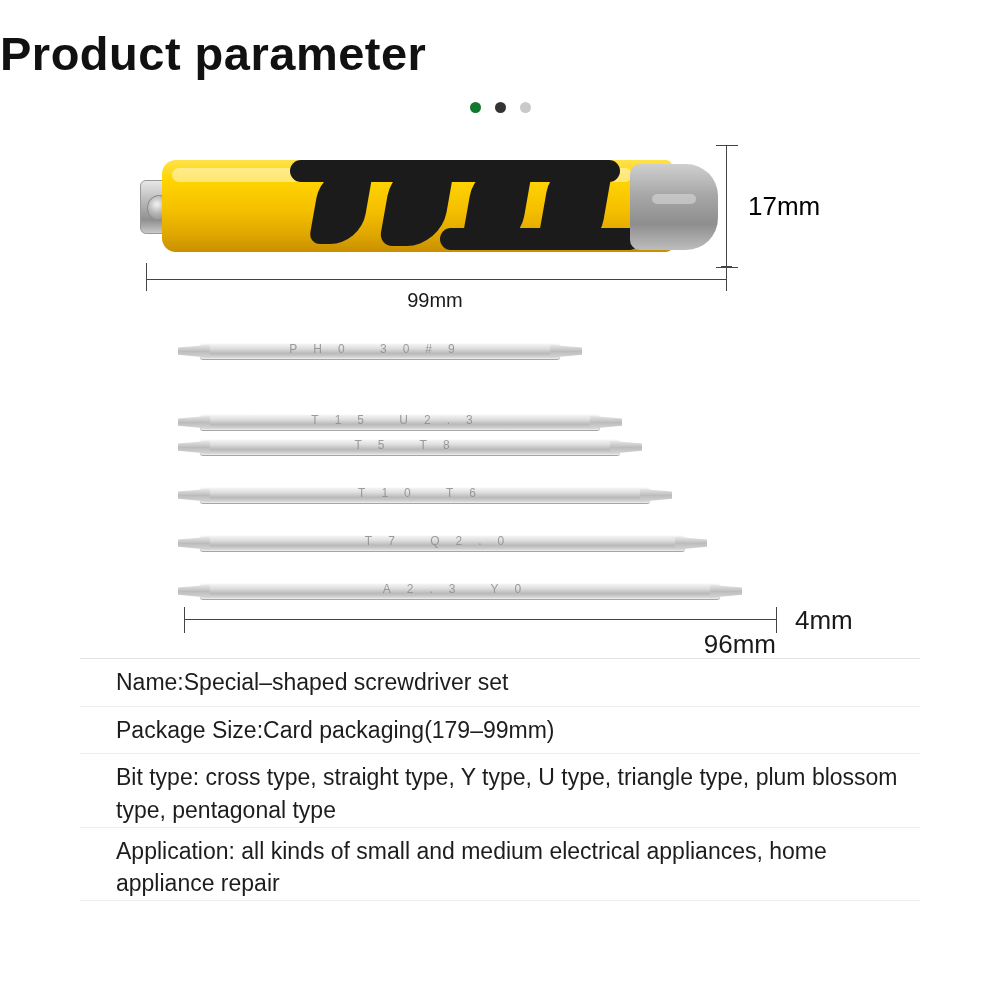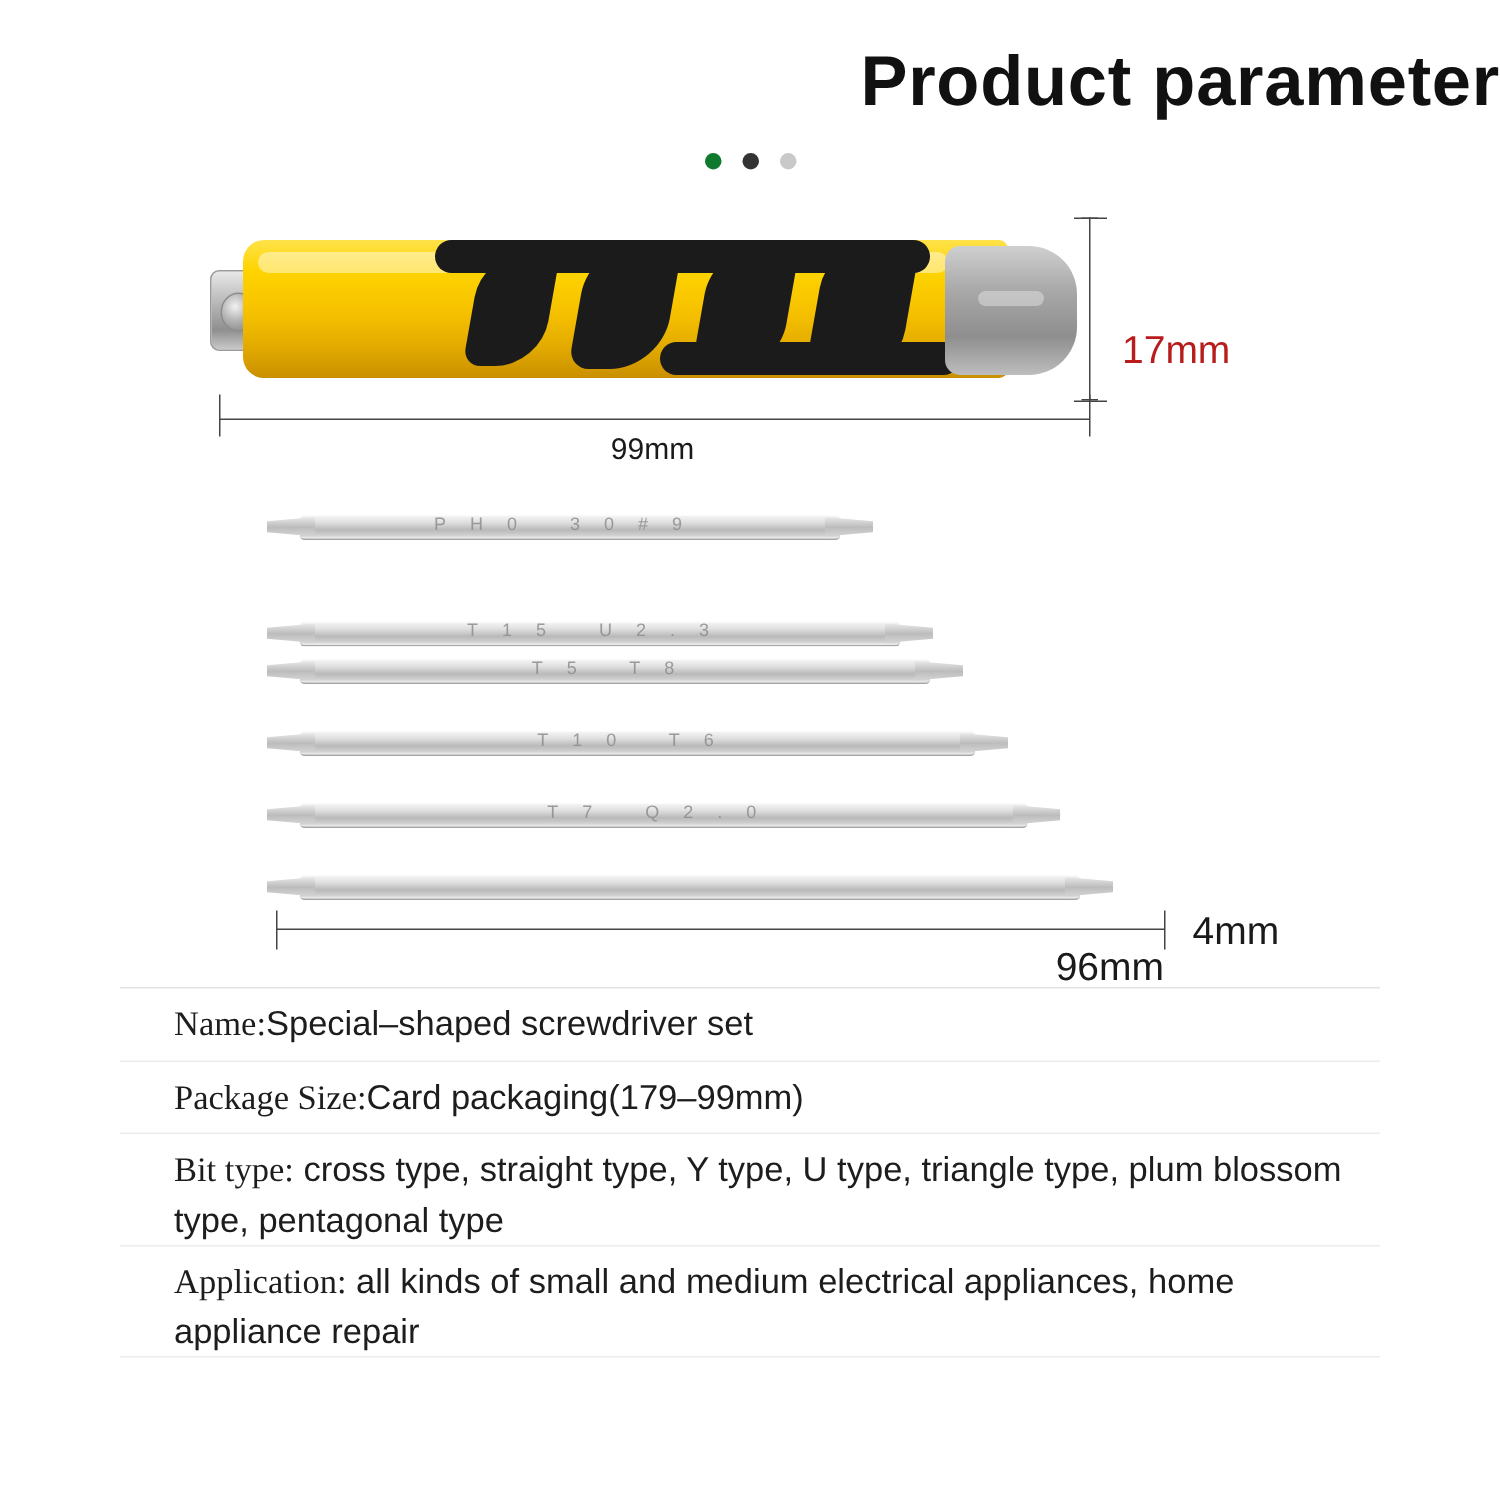--- a/index.html
+++ b/index.html
@@ -11,21 +11,21 @@
     height: 1000px;
     background: #ffffff;
     font-family: "Liberation Sans", sans-serif;
     color: #1a1a1a;
     position: relative;
     overflow: hidden;
   }
 
   
   .title {
-    text-align: right;
+    text-align: left;
     font-size: 47px;
     font-weight: bold;
     letter-spacing: 0.5px;
     color: #111111;
     padding-top: 28px;
     line-height: 1.1;
   }
 
   
   .dots {
@@ -159,22 +159,21 @@
     height: 1px;
     background: #444;
   }
   .tick-v-top { top: 22px; }
   .tick-v-bot { top: 144px; }
   .label-17 {
     position: absolute;
     left: 748px;
     top: 68px;
     font-size: 26px;
-    color: #b91c1c;
-    margin-top: 27px;
+    color: #000000;
   }
 
   .dim-h-99 {
     position: absolute;
     left: 146px;
     top: 156px;
     width: 580px;
     height: 1px;
     background: #444;
   }
@@ -280,21 +279,21 @@
     width: 840px;
     border-top: 1px solid #e3e3e3;
   }
   .spec-row {
     border-bottom: 1px solid #ececec;
     padding: 7px 0 7px 36px;
     font-size: 23px;
     line-height: 1.42;
     color: #1d1d1d;
   }
-  .spec-row .lbl { font-weight: normal; font-family: Liberation Serif, serif; }
+  .spec-row .lbl { font-weight: normal; }
   .spec-row.multiline { padding-bottom: 0; }
 </style>
 </head>
 <body>
 
 <div class="title">Product parameter</div>
 
 <div class="dots">
   <span class="dot" style="background:#0f7a2e"></span>
   <span class="dot" style="background:#333333"></span>
@@ -347,20 +346,21 @@
       <span class="code">T10   T6</span>
     </div>
     <div class="bit bit5">
       <span class="tip left"></span>
       <span class="tip right"></span>
       <span class="code">T7   Q2.0</span>
     </div>
     <div class="bit bit6">
       <span class="tip left"></span>
       <span class="tip right"></span>
+      <span class="code">A2.3   Y0</span>
     </div>
 
     <div class="label-4">4mm</div>
     <div class="cap-l-96"></div>
     <div class="cap-r-96"></div>
     <div class="dim-h-96"></div>
     <div class="label-96">96mm</div>
   </div>
 </div>
 

